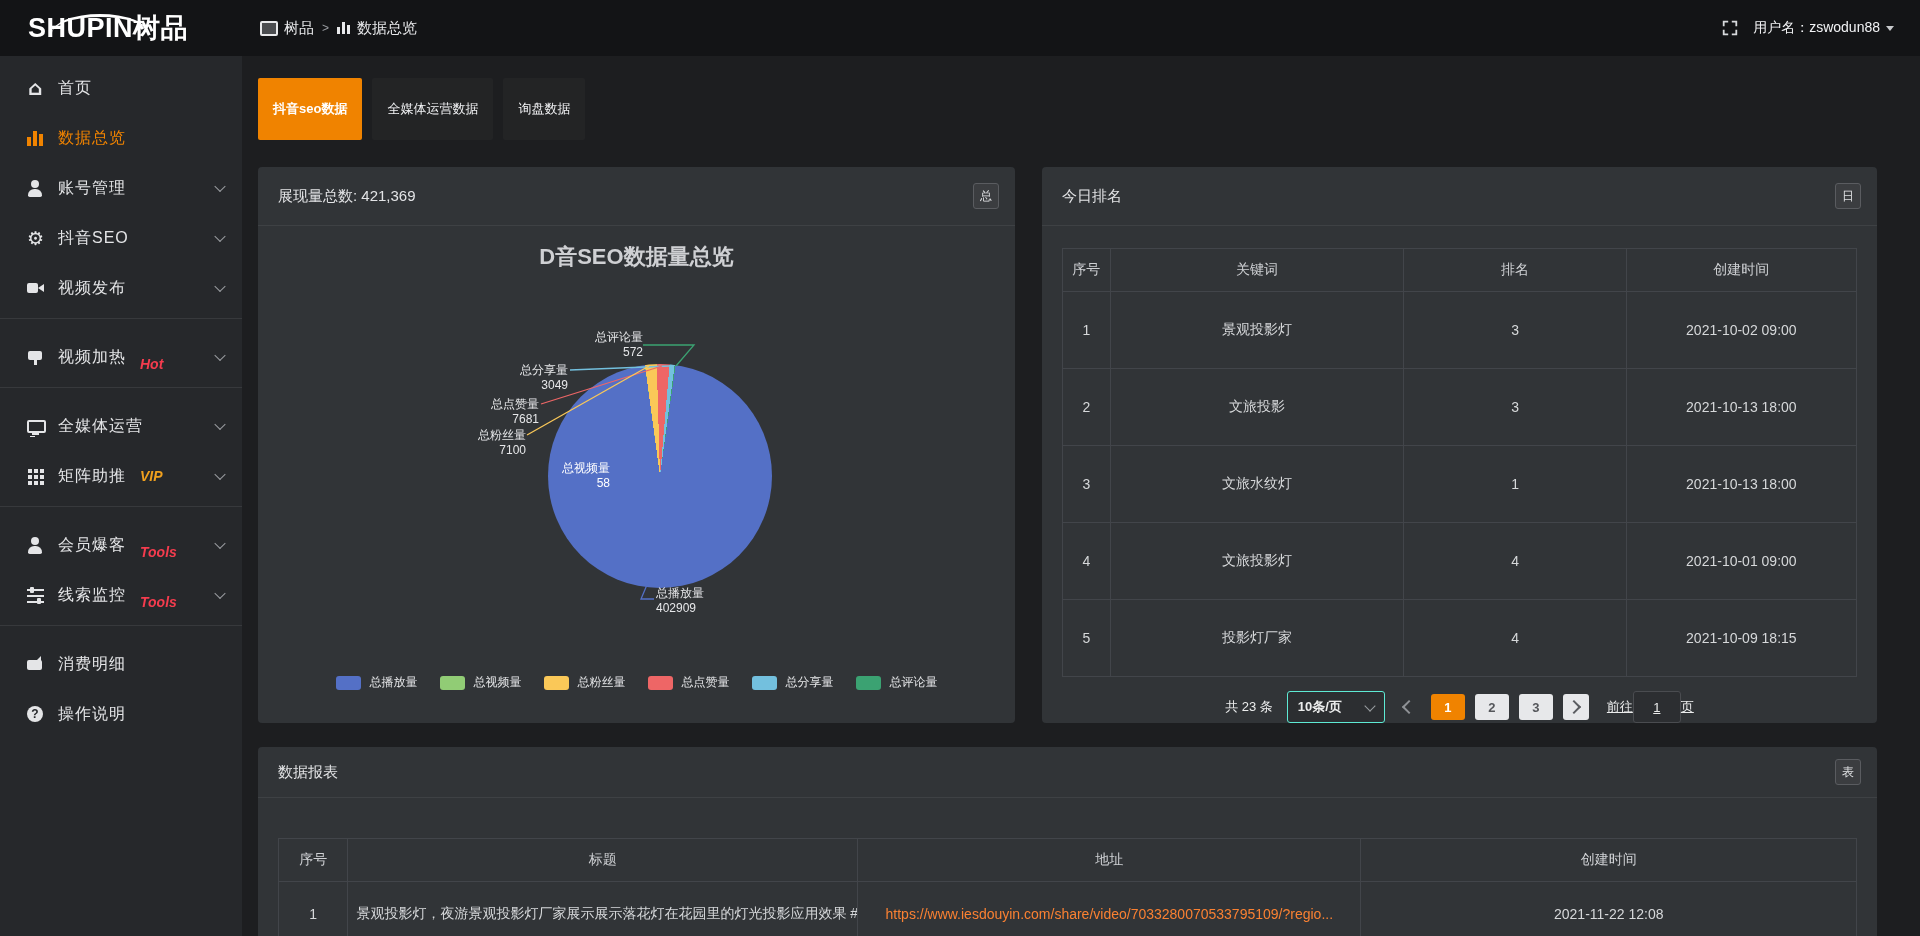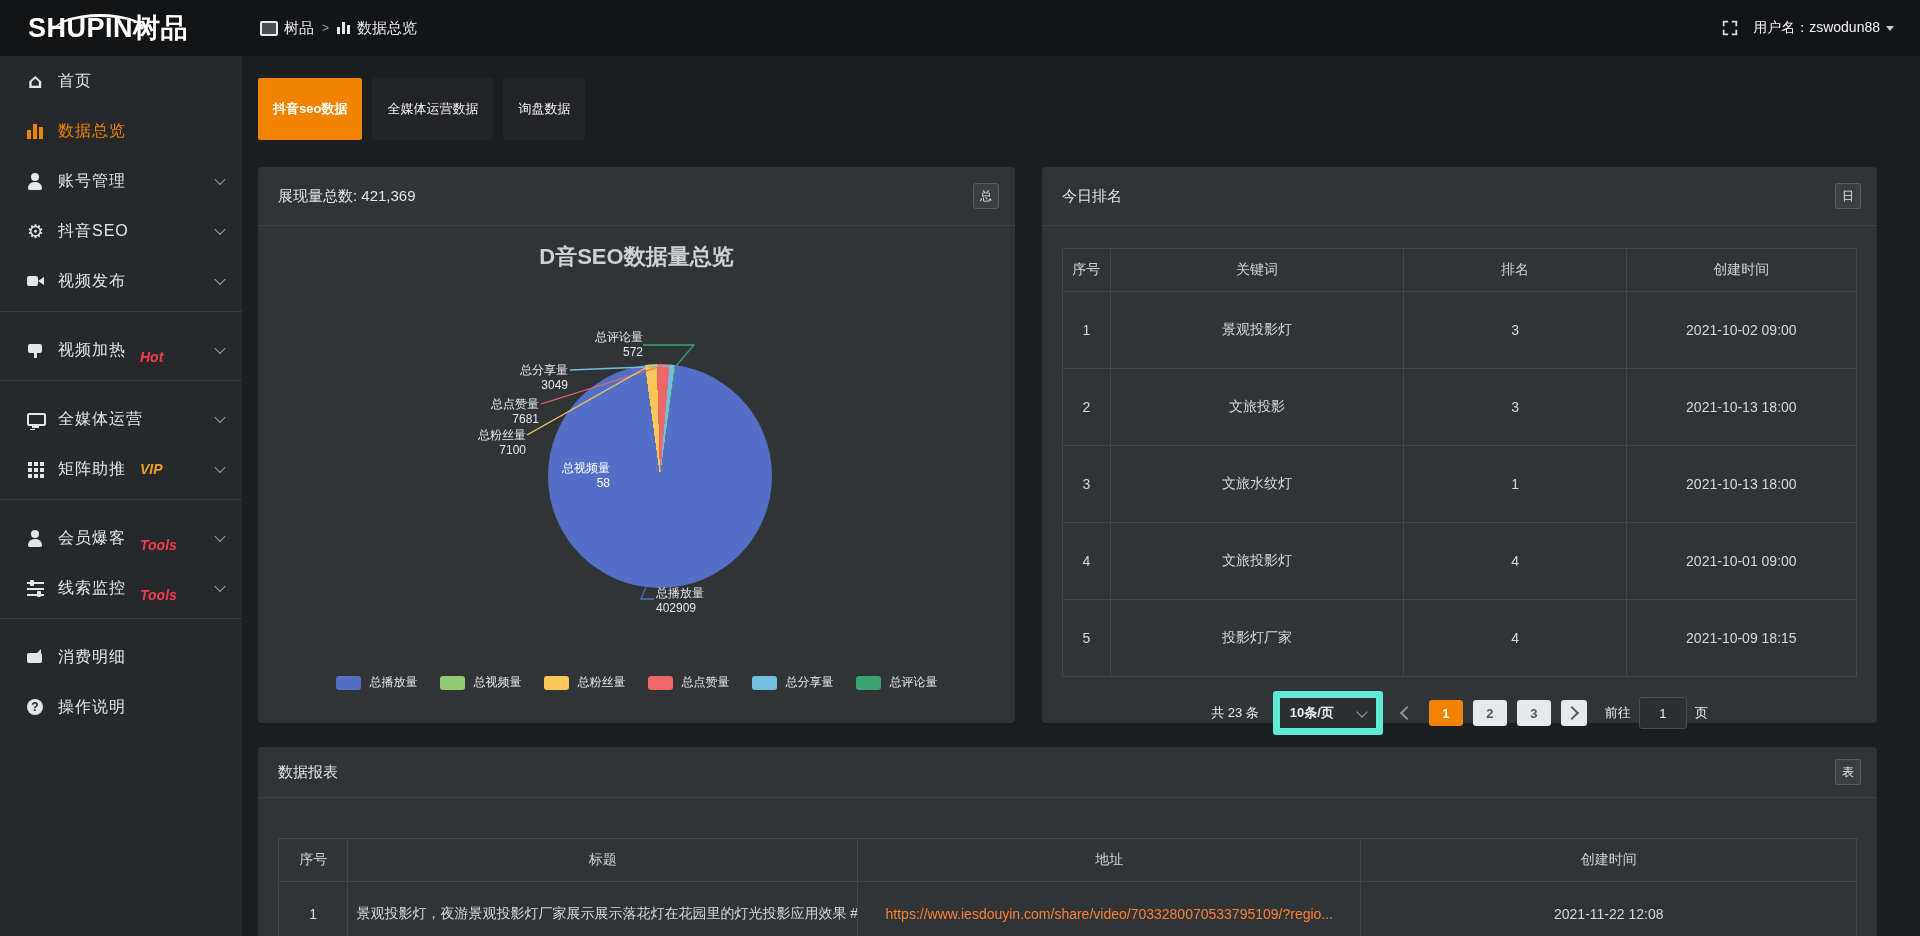--- a/index.html
+++ b/index.html
@@ -19,21 +19,21 @@
   .screen-ico{width:14px;height:11px;border:2px solid #e8e9eb;border-radius:2px;background:#4b4d50;display:inline-block;}
   .bars-ico{width:14px;height:12px;display:inline-block;background-repeat:no-repeat;
     background-image:linear-gradient(#e8e9eb,#e8e9eb),linear-gradient(#e8e9eb,#e8e9eb),linear-gradient(#e8e9eb,#e8e9eb);
     background-size:3px 7px,3px 12px,3px 9px;background-position:0px 5px,5px 0px,10px 3px;}
   .top-right{margin-left:auto;display:flex;gap:14px;padding-right:26px;}
   .fs-icon{width:18px;height:18px;display:inline-block;cursor:pointer;}
   .fs-icon svg{display:block;}
   .username{font-size:14px;color:#f2f3f5;display:flex;align-items:center;gap:6px;cursor:pointer;}
   .caret-down{width:0;height:0;border-left:4px solid transparent;border-right:4px solid transparent;border-top:5px solid #c7c9cc;display:inline-block;}
   
-  .sidebar{position:absolute;left:0;top:56px;bottom:0;width:242px;background:#26282b;box-sizing:border-box;}
+  .sidebar{position:absolute;left:0;top:56px;bottom:0;width:242px;background:#26282b;padding-top:7px;box-sizing:border-box;}
   .side-item{height:50px;display:flex;align-items:center;padding:0 18px 0 26px;cursor:pointer;position:relative;color:#e4e5e7;}
   .side-item .slabel{font-size:16px;letter-spacing:1px;margin-left:13px;}
   .side-item.active{color:#f08300;}
   .sbadge{font-size:14px;font-weight:bold;font-style:italic;margin-left:14px;}
   .sbadge.red{color:#f43c4e;margin-top:14px;}
   .sbadge.vip{color:#f0a01e;}
   .chev{position:absolute;right:18px;top:50%;width:7px;height:7px;border-right:1.5px solid #9a9da1;border-bottom:1.5px solid #9a9da1;transform:translateY(-70%) rotate(45deg);}
   .side-divider{height:1px;background:#37393c;margin:5px 0 13px 0;}
   
   .sicon{width:19px;height:19px;display:inline-block;position:relative;flex:none;}
@@ -93,30 +93,30 @@
   .c0{background:#5470c6}.c1{background:#91cc75}.c2{background:#fac858}.c3{background:#ee6666}.c4{background:#73c0de}.c5{background:#3ba272}
   
   .rank-panel{flex:1;height:556px;}
   .rank-body{padding:22px 20px 0 20px;}
   table{width:100%;border-collapse:collapse;table-layout:fixed;}
   th,td{border:1px solid #42454a;text-align:center;font-weight:normal;color:#d6d8da;font-size:14px;padding:12px 8px;box-sizing:border-box;overflow:hidden;}
   th{height:40px;color:#cfd1d4;}
   .rank-table td{height:77px;}
   .pager{display:flex;align-items:center;justify-content:center;gap:10px;margin-top:14px;font-size:13px;color:#eceded;}
   .pager .total{margin-right:4px;}
-  .psize{width:96px;height:30px;background:#2c2e31;border:7px solid #5eead4;border-radius:3px;display:flex;align-items:center;justify-content:center;gap:24px;font-weight:bold;cursor:pointer;}
+  .psize{width:96px;height:30px;background:#2c2e31;border:1px solid #5eead4;border-radius:3px;display:flex;align-items:center;justify-content:center;gap:24px;font-weight:bold;cursor:pointer;}
   .psize .chev2{width:7px;height:7px;border-right:1.5px solid #9a9da1;border-bottom:1.5px solid #9a9da1;transform:rotate(45deg);margin-top:-3px;}
   .parrow{width:26px;height:26px;display:flex;align-items:center;justify-content:center;cursor:pointer;}
   .parrow .ch{width:8px;height:8px;border-left:2px solid #8f9296;border-bottom:2px solid #8f9296;}
   .parrow.prev .ch{transform:rotate(45deg);margin-left:3px;}
   .parrow.next{background:#e7e8ea;border-radius:3px;}
   .parrow.next .ch{border-color:#5a5c60;transform:rotate(-135deg);margin-right:3px;}
   .pnum{min-width:26px;height:26px;border-radius:3px;background:#e7e8ea;color:#55575b;font-weight:bold;display:flex;align-items:center;justify-content:center;cursor:pointer;padding:0 4px;}
   .pnum.active{background:#f08300;color:#fff;}
-  .goto{display:flex;align-items:center;gap:8px;margin-left:8px;}
+  .goto{display:flex;align-items:center;margin-left:8px;text-decoration:underline;}
   .goto input{width:42px;height:28px;background:#2c2e31;border:1px solid #4a4c50;border-radius:3px;color:#eceded;text-align:center;font-size:13px;font-family:inherit;}
   
   .report-panel{margin-top:24px;height:262px;overflow:hidden;}
   .report-panel .panel-head{height:50px;}
   .report-body{padding:40px 20px 0 20px;}
   .report-table td{height:64px;}
   .report-table .title-cell{white-space:nowrap;}
   .report-table .link{color:#fa8132;white-space:nowrap;cursor:pointer;}
   .w-idx{width:4.4%}.w-title{width:32.3%}.w-addr{width:31.9%}.w-date{width:31.4%}
   .rw-idx{width:6%}.rw-kw{width:37%}.rw-rank{width:28%}.rw-date{width:29%}

